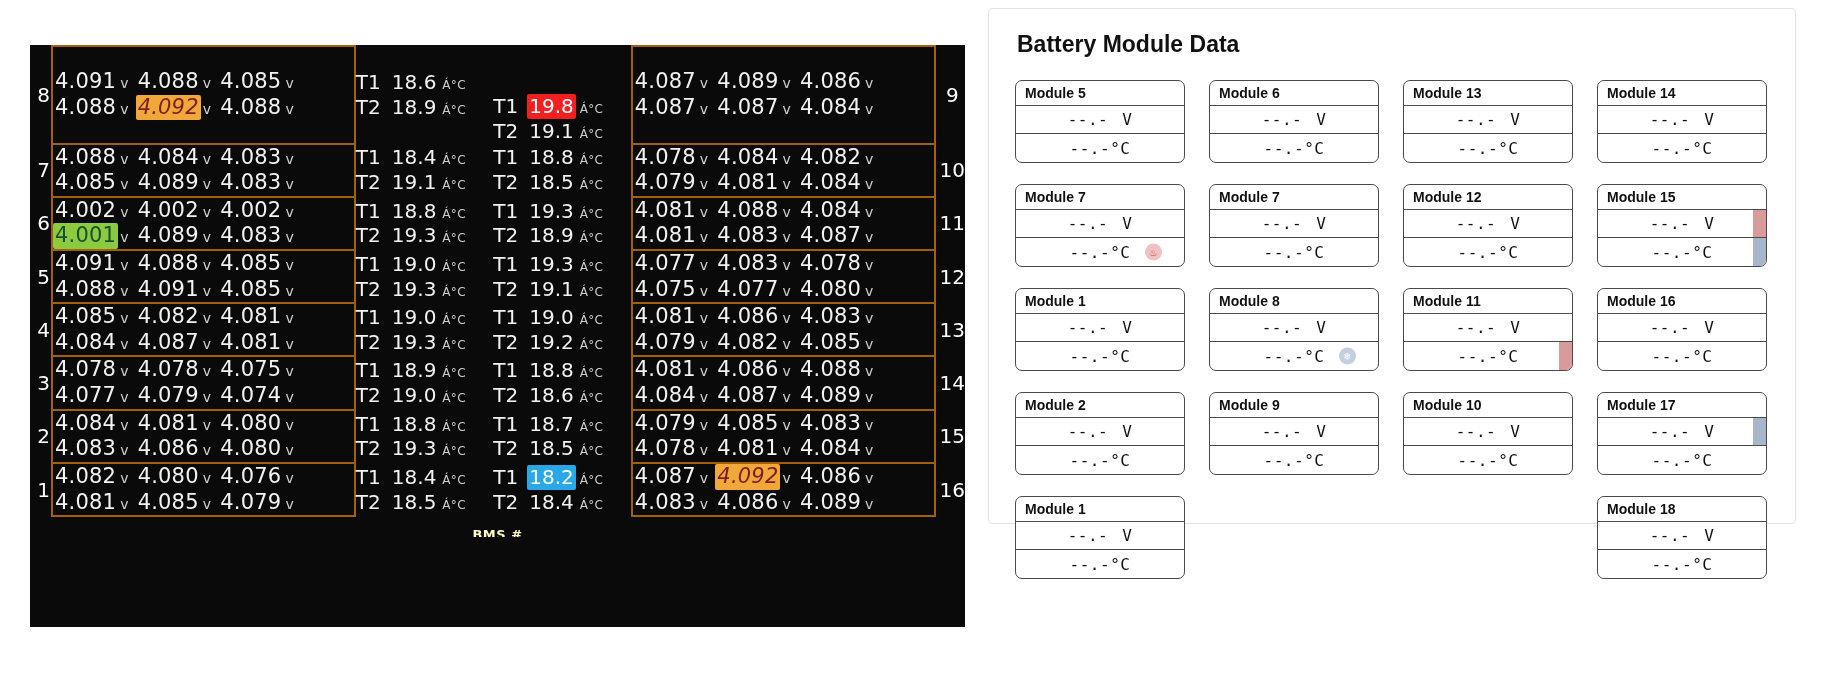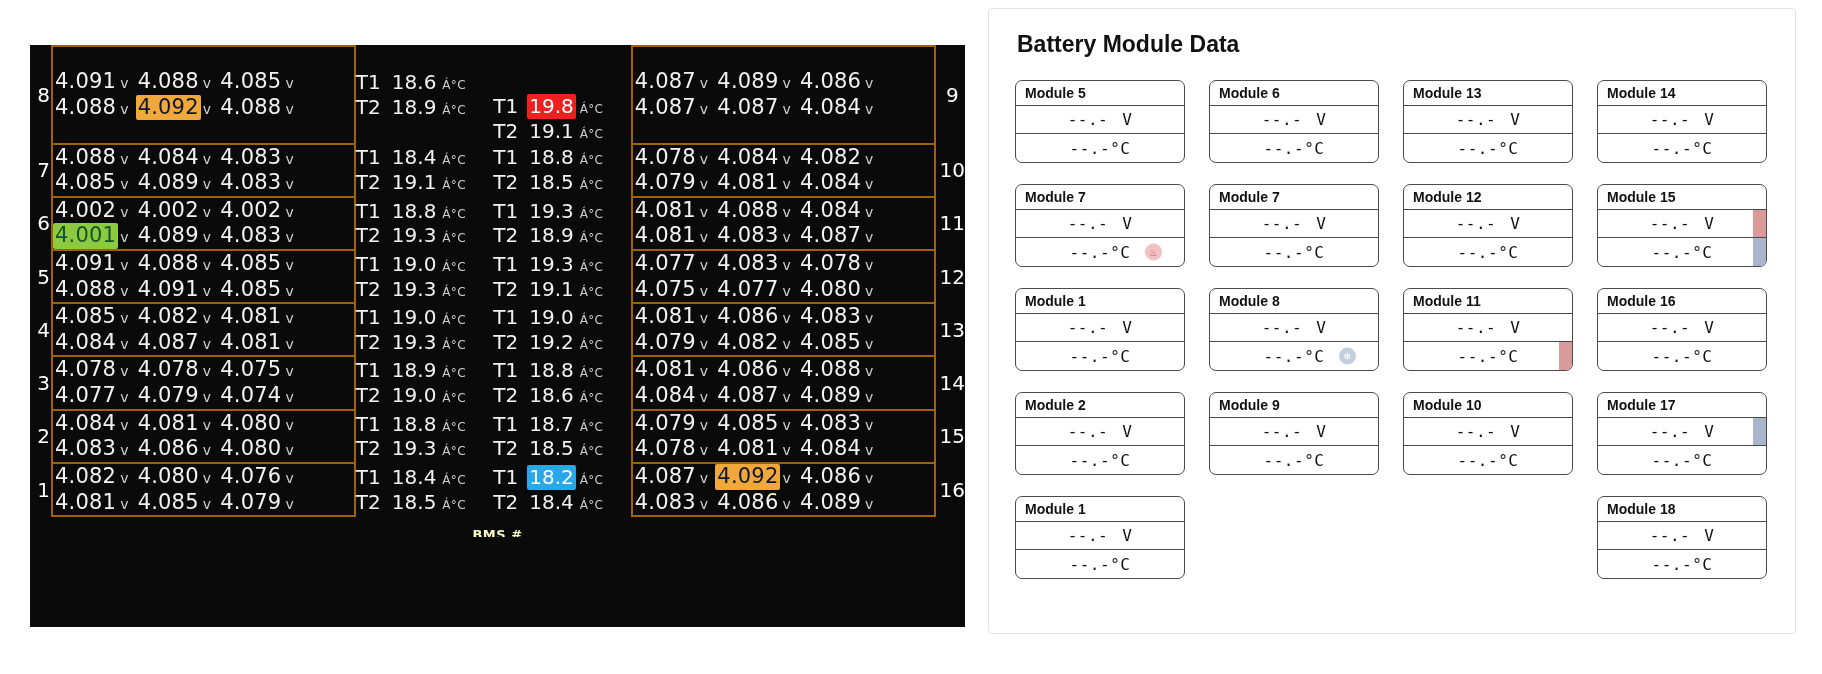--- a/index.html
+++ b/index.html
@@ -62,21 +62,21 @@
     font-family: "DejaVu Sans", sans-serif;
     white-space: nowrap;
   }
   .volt-line .u {
     font-size: 14px;
     color: #cfcfcf;
     margin: 0 7px 0 2px;
   }
   .volt-line .u.last { margin-right: 0; }
   .vnum { display: inline-block; padding: 0 2px; border-radius: 2px; }
-  .vnum.hl-orange { background: #f0a83a; color: #0f172a; }
+  .vnum.hl-orange { background: #f0a83a; color: #7f1d1d; font-style: italic; }
   .vnum.hl-green  { background: #8ccb3f; color: #14532d; }
 
   .tempcell {
     padding: 3px 0 4px 10px;
     white-space: nowrap;
   }
   .temp-line {
     color: #f2f2f2;
     font-size: 20px;
     line-height: 1.24;
@@ -104,21 +104,21 @@
     height: 10px;
     overflow: hidden;
     margin-top: 10px;
     font-family: "DejaVu Sans", sans-serif;
   }
 
   
   .panel {
     position: absolute;
     left: 988px; top: 8px;
-    width: 808px; height: 626px;
+    width: 808px; height: 516px;
     background: #ffffff;
     border: 1px solid #e3e3e3;
     border-radius: 4px;
     padding: 22px 26px 18px 26px;
   }
   .panel-title {
     font-size: 23px;
     font-weight: bold;
     color: #111111;
     margin: 0 0 22px 2px;

